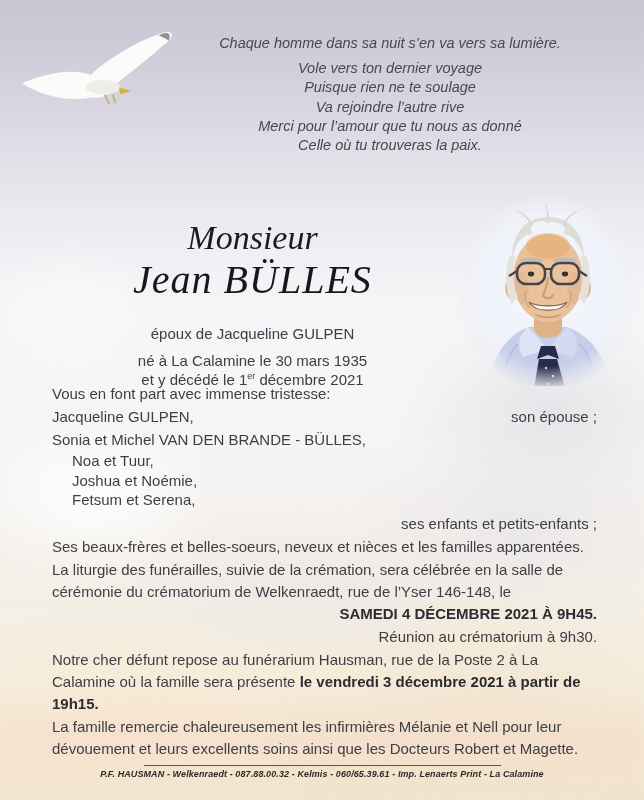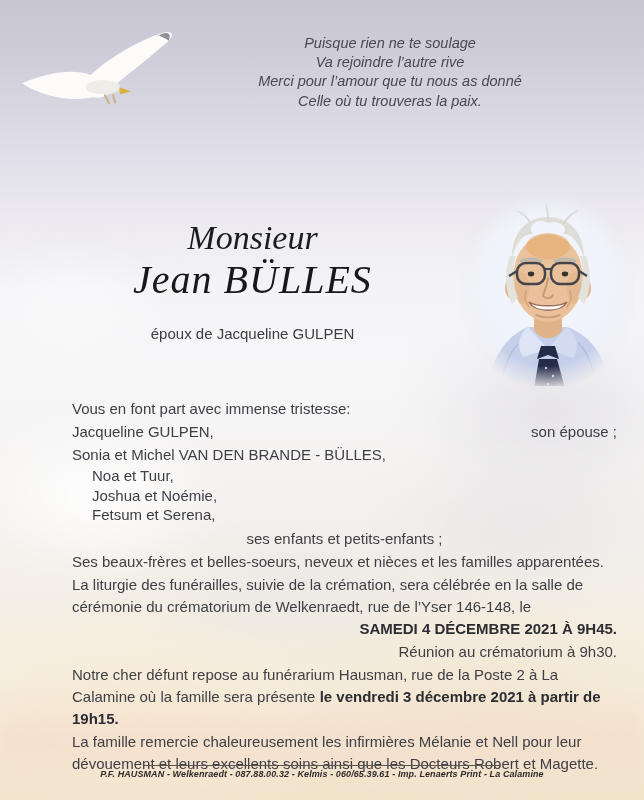--- a/index.html
+++ b/index.html
@@ -51,26 +51,26 @@
     font-family: "Liberation Serif", serif; font-style: italic;
     font-size: 40px; color: #17171c; line-height: 42px; margin-top: 3px; letter-spacing: 1px;
   }
   .identity .spouse { font-size: 15px; color: #3d3d44; margin-top: 24px; }
   .identity .dates { font-size: 15px; color: #3d3d44; margin-top: 9px; line-height: 19px; }
   .identity .dates sup { font-size: 9px; vertical-align: super; line-height: 0; }
 
   .portrait { position: absolute; left: 460px; top: 196px; width: 175px; height: 190px; }
 
   .announcement {
-    position: absolute; left: 52px; top: 398px; width: 545px;
-    font-size: 15px; line-height: 22px; color: #3e3e45; margin-left: 20px;
+    position: absolute; left: 52px; top: 383px; width: 545px;
+    font-size: 15px; line-height: 22px; color: #3e3e45;
   }
   .row { display: flex; justify-content: space-between; }
   .indent { padding-left: 20px; line-height: 19.5px; }
-  .right { text-align: center; margin-top: 3px; }
+  .right { text-align: right; margin-top: 3px; }
   .center { text-align: right; }
   .bold { font-weight: bold; color: #2c2c32; }
   .para { margin-top: 1px; }
 
   .footer { position: absolute; left: 0; top: 765px; width: 644px; text-align: center; }
   .footer .rule { width: 357px; margin: 0 auto; border-top: 1px solid #5a544c; }
   .footer .text {
     margin-top: 3px; font-size: 9px; font-style: italic; font-weight: bold;
     color: #2e2a26; letter-spacing: 0.1px;
   }
@@ -91,30 +91,36 @@
 
   <svg class="seagull" viewBox="0 0 170 80" aria-hidden="true">
     <path d="M2,52 C26,42 52,37 70,44 C84,30 116,10 142,2 C150,0 153,4 147,10 C130,25 106,44 96,52 C92,62 82,68 72,66 C48,71 20,64 2,52 Z" fill="#fcfbf9"></path>
     <path d="M137,5 C142,2 151,0 147,10 C144,8 140,6 137,5 Z" fill="#90909a"></path>
     <ellipse cx="82" cy="56" rx="17" ry="7" fill="#eeede8"></ellipse>
     <path d="M98,56 L110,60 L99,63 Z" fill="#d9b23c"></path>
     <path d="M84,64 L88,72 M92,64 L94,71" stroke="#cdb089" stroke-width="2" fill="none" stroke-linecap="round"></path>
   </svg>
 
   <div class="poem">
+    <div class="opening">Chaque homme dans sa nuit s’en va vers sa lumière.</div>
+    <div>Vole vers ton dernier voyage</div>
     <div>Puisque rien ne te soulage</div>
     <div>Va rejoindre l’autre rive</div>
     <div>Merci pour l’amour que tu nous as donné</div>
     <div>Celle où tu trouveras la paix.</div>
   </div>
 
   <div class="identity">
     <div class="title">Monsieur</div>
     <div class="name">Jean BÜLLES</div>
     <div class="spouse">époux de Jacqueline GULPEN</div>
+    <div class="dates">
+      <div>né à La Calamine le 30 mars 1935</div>
+      <div><span>et y décédé le 1</span><sup>er</sup><span> décembre 2021</span></div>
+    </div>
   </div>
 
   <svg class="portrait" viewBox="0 0 175 190" aria-hidden="true">
     <defs>
       <radialGradient id="pg-bg" cx="50%" cy="45%" r="60%">
         <stop offset="0%" stop-color="#f5f7fc"></stop>
         <stop offset="70%" stop-color="#eff2f9"></stop>
         <stop offset="100%" stop-color="#eaedf5"></stop>
       </radialGradient>
       <radialGradient id="pg-fade" cx="50%" cy="50%" r="52%">

